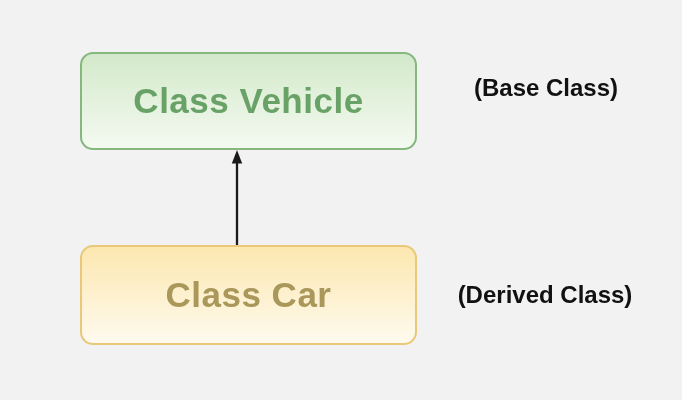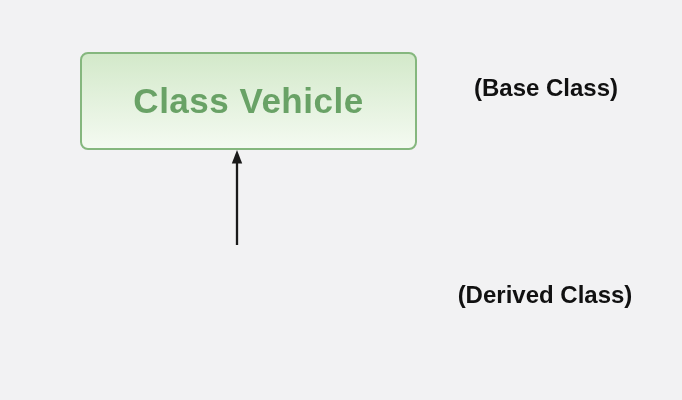--- a/index.html
+++ b/index.html
@@ -10,21 +10,21 @@
   .canvas {
     position: relative;
     width: 682px;
     height: 400px;
     background: var(--bg, #f2f2f3);
     overflow: hidden;
   }
   .class-box {
     position: absolute;
     box-sizing: border-box;
-    border-radius: 8px;
+    border-radius: 13px;
     display: flex;
     align-items: center;
     justify-content: center;
     font-weight: bold;
     font-size: 35px;
     letter-spacing: 0.5px;
   }
   .base-box {
     left: 80px;
     top: 52px;
@@ -73,18 +73,21 @@
 
   <div class="class-box base-box">
     <span>Class Vehicle</span>
   </div>
 
   <svg class="arrow-svg" width="682" height="400" viewBox="0 0 682 400">
     <line x1="237" y1="245" x2="237" y2="162" stroke="var(--arrow-color, #1a1a1a)" stroke-width="2.3"></line>
     <polygon points="237,150 231.8,163.5 242.2,163.5" fill="var(--arrow-color, #1a1a1a)"></polygon>
   </svg>
 
+  <div class="class-box derived-box">
+    <span>Class Car</span>
+  </div>
 
   <div class="annotation annotation-derived">(Derived Class)</div>
 
   <div class="annotation annotation-base">(Base Class)</div>
 
 </div>
 
 </body></html>

